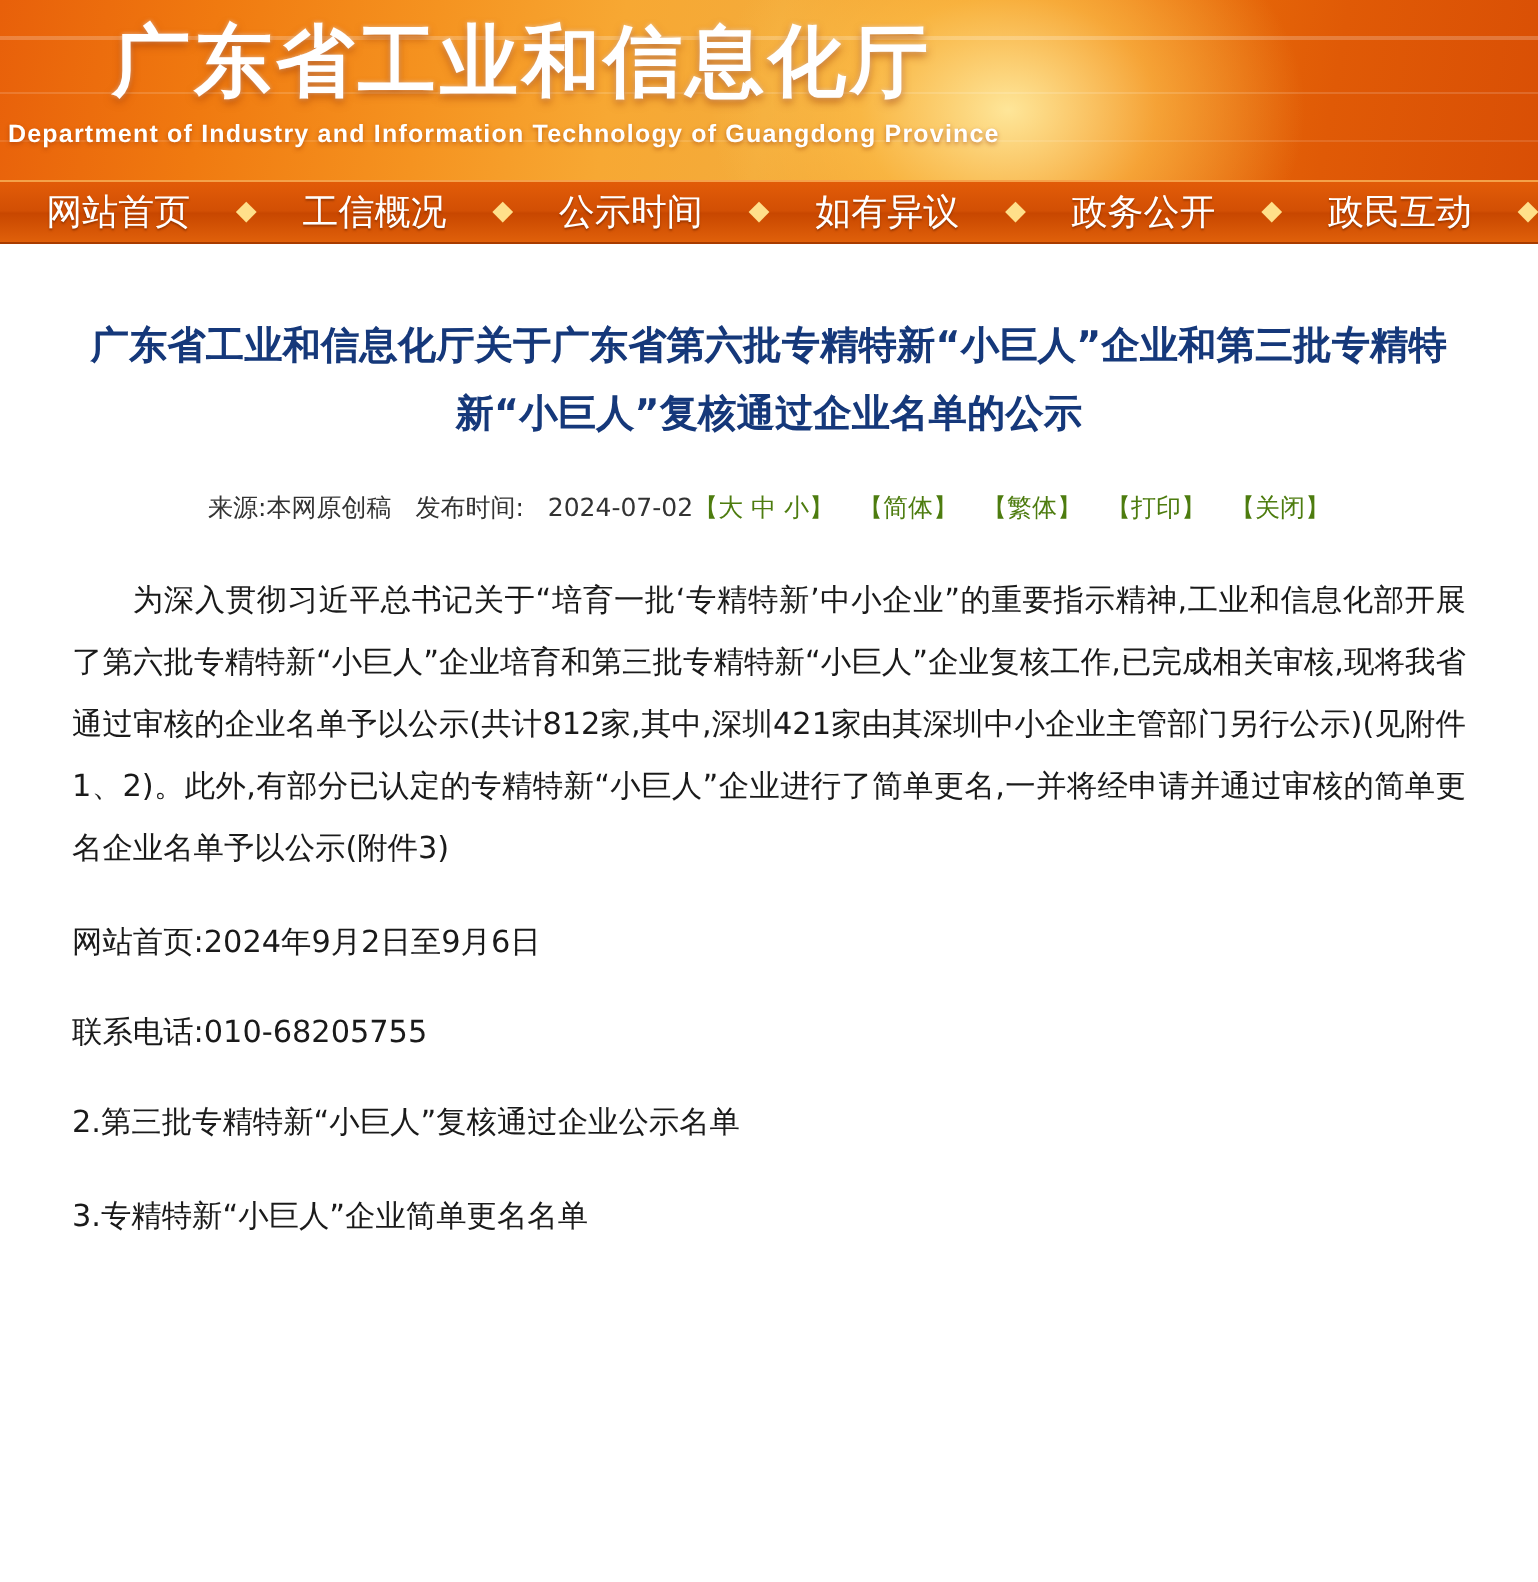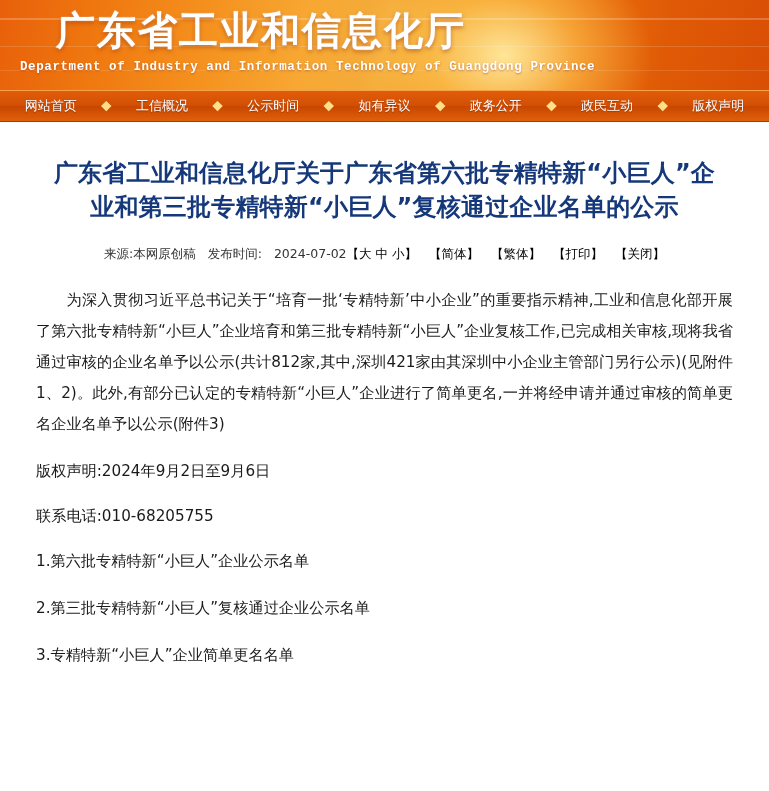--- a/index.html
+++ b/index.html
@@ -56,23 +56,23 @@
     font-size: 39px;
     font-weight: 700;
     color: #ffffff;
     letter-spacing: 2px;
     text-shadow: 0 2px 4px rgba(150,50,0,.55), 0 0 2px rgba(255,255,255,.6);
     white-space: nowrap;
     margin-left: 48px;
   }
   .mast-en {
     position: absolute;
-    left: 20px;
+    left: 4px;
     top: 60px;
-    font-family: Liberation Mono, monospace;
+    font-family: Liberation Sans, sans-serif;
     font-size: 12.5px;
     font-weight: 700;
     color: #ffffff;
     letter-spacing: .6px;
     text-shadow: 0 1px 2px rgba(150,50,0,.5);
     white-space: nowrap;
   }
 
   
   .navbar {
@@ -83,21 +83,21 @@
     background: linear-gradient(180deg, #e25c08 0%, #d24f04 48%, #c84700 52%, #e0600a 100%);
     border-top: 1px solid #f4a24a;
     border-bottom: 1px solid #a83c00;
   }
   .nav-item {
     flex: 1 1 0;
     display: flex;
     align-items: center;
     justify-content: center;
     color: #ffffff;
-    font-size: 13px;
+    font-size: 18px;
     font-family: "DejaVu Sans", "Liberation Sans", sans-serif;
     white-space: nowrap;
     cursor: pointer;
     text-shadow: 0 1px 1px rgba(120,40,0,.6);
   }
   .nav-sep {
     width: 10px;
     display: flex;
     align-items: center;
     justify-content: center;
@@ -106,38 +106,38 @@
     flex: 0 0 auto;
   }
 
   
   .article {
     width: 769px;
     padding: 28px 36px 0 36px;
   }
   .title {
     font-family: "DejaVu Sans", "Liberation Sans", sans-serif;
-    font-size: 24px;
+    font-size: 19px;
     font-weight: 700;
     color: #15387a;
     text-align: center;
     line-height: 34px;
     margin: 6px 6px 0 6px;
     letter-spacing: .2px;
   }
   .meta {
     margin-top: 22px;
     text-align: center;
     font-family: "DejaVu Sans", "Liberation Sans", sans-serif;
     font-size: 12.5px;
     color: #333333;
     white-space: nowrap;
   }
   .meta .gap { display: inline-block; width: 12px; }
-  .meta .lnk { color: #000000; cursor: pointer; }
+  .meta .lnk { color: #4d7c0f; cursor: pointer; }
 
   .body {
     margin-top: 22px;
     font-family: "DejaVu Sans", "Liberation Sans", sans-serif;
     font-size: 15.2px;
     color: #1a1a1a;
     line-height: 31px;
     text-align: justify;
   }
   .body p { margin: 0 0 16px 0; text-indent: 2em; }
@@ -165,36 +165,34 @@
   <div class="nav-item">工信概况</div>
   <div class="nav-sep">◆</div>
   <div class="nav-item">公示时间</div>
   <div class="nav-sep">◆</div>
   <div class="nav-item">如有异议</div>
   <div class="nav-sep">◆</div>
   <div class="nav-item">政务公开</div>
   <div class="nav-sep">◆</div>
   <div class="nav-item">政民互动</div>
   <div class="nav-sep">◆</div>
-  <div class="nav-item">版权声明</div>
 </nav>
 
 <main class="article">
 
   <h1 class="title">广东省工业和信息化厅关于广东省第六批专精特新“小巨人”企业和第三批专精特新“小巨人”复核通过企业名单的公示</h1>
 
   <div class="meta">
     <span>来源:</span><span>本网原创稿</span><span class="gap"></span><span>发布时间:</span><span class="gap"></span><span>2024-07-02</span><span class="lnk">【大 中 小】</span><span class="gap"></span><span class="lnk">【简体】</span><span class="gap"></span><span class="lnk">【繁体】</span><span class="gap"></span><span class="lnk">【打印】</span><span class="gap"></span><span class="lnk">【关闭】</span>
   </div>
 
   <div class="body">
     <p>为深入贯彻习近平总书记关于“培育一批‘专精特新’中小企业”的重要指示精神,工业和信息化部开展了第六批专精特新“小巨人”企业培育和第三批专精特新“小巨人”企业复核工作,已完成相关审核,现将我省通过审核的企业名单予以公示(共计812家,其中,深圳421家由其深圳中小企业主管部门另行公示)(见附件1、2)。此外,有部分已认定的专精特新“小巨人”企业进行了简单更名,一并将经申请并通过审核的简单更名企业名单予以公示(附件3)</p>
-    <p class="noindent tight">版权声明:2024年9月2日至9月6日</p>
+    <p class="noindent tight">网站首页:2024年9月2日至9月6日</p>
     <p class="noindent tight">联系电话:010-68205755</p>
 
     <div class="attach-list">
-      <p>1.第六批专精特新“小巨人”企业公示名单</p>
       <p>2.第三批专精特新“小巨人”复核通过企业公示名单</p>
       <p>3.专精特新“小巨人”企业简单更名名单</p>
     </div>
   </div>
 
 </main>
 
 </body></html>

